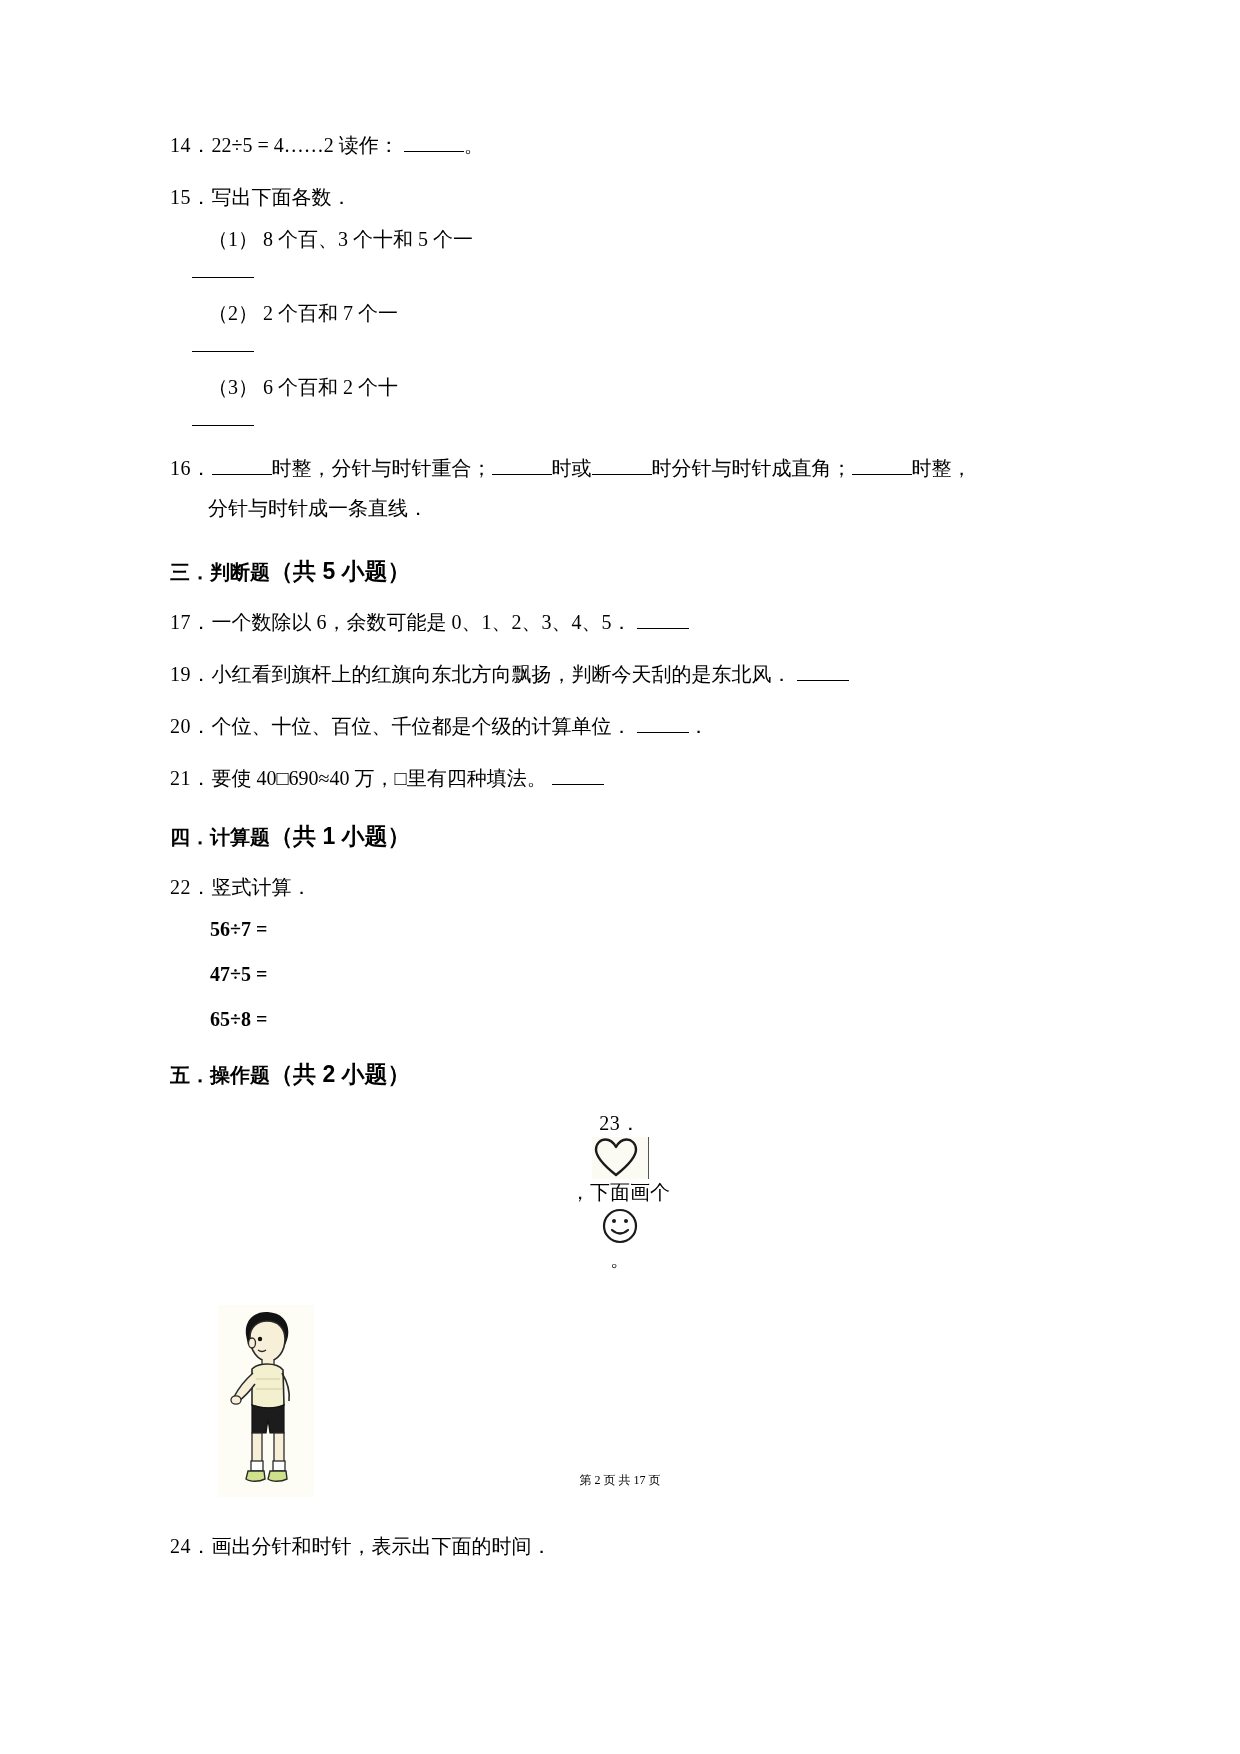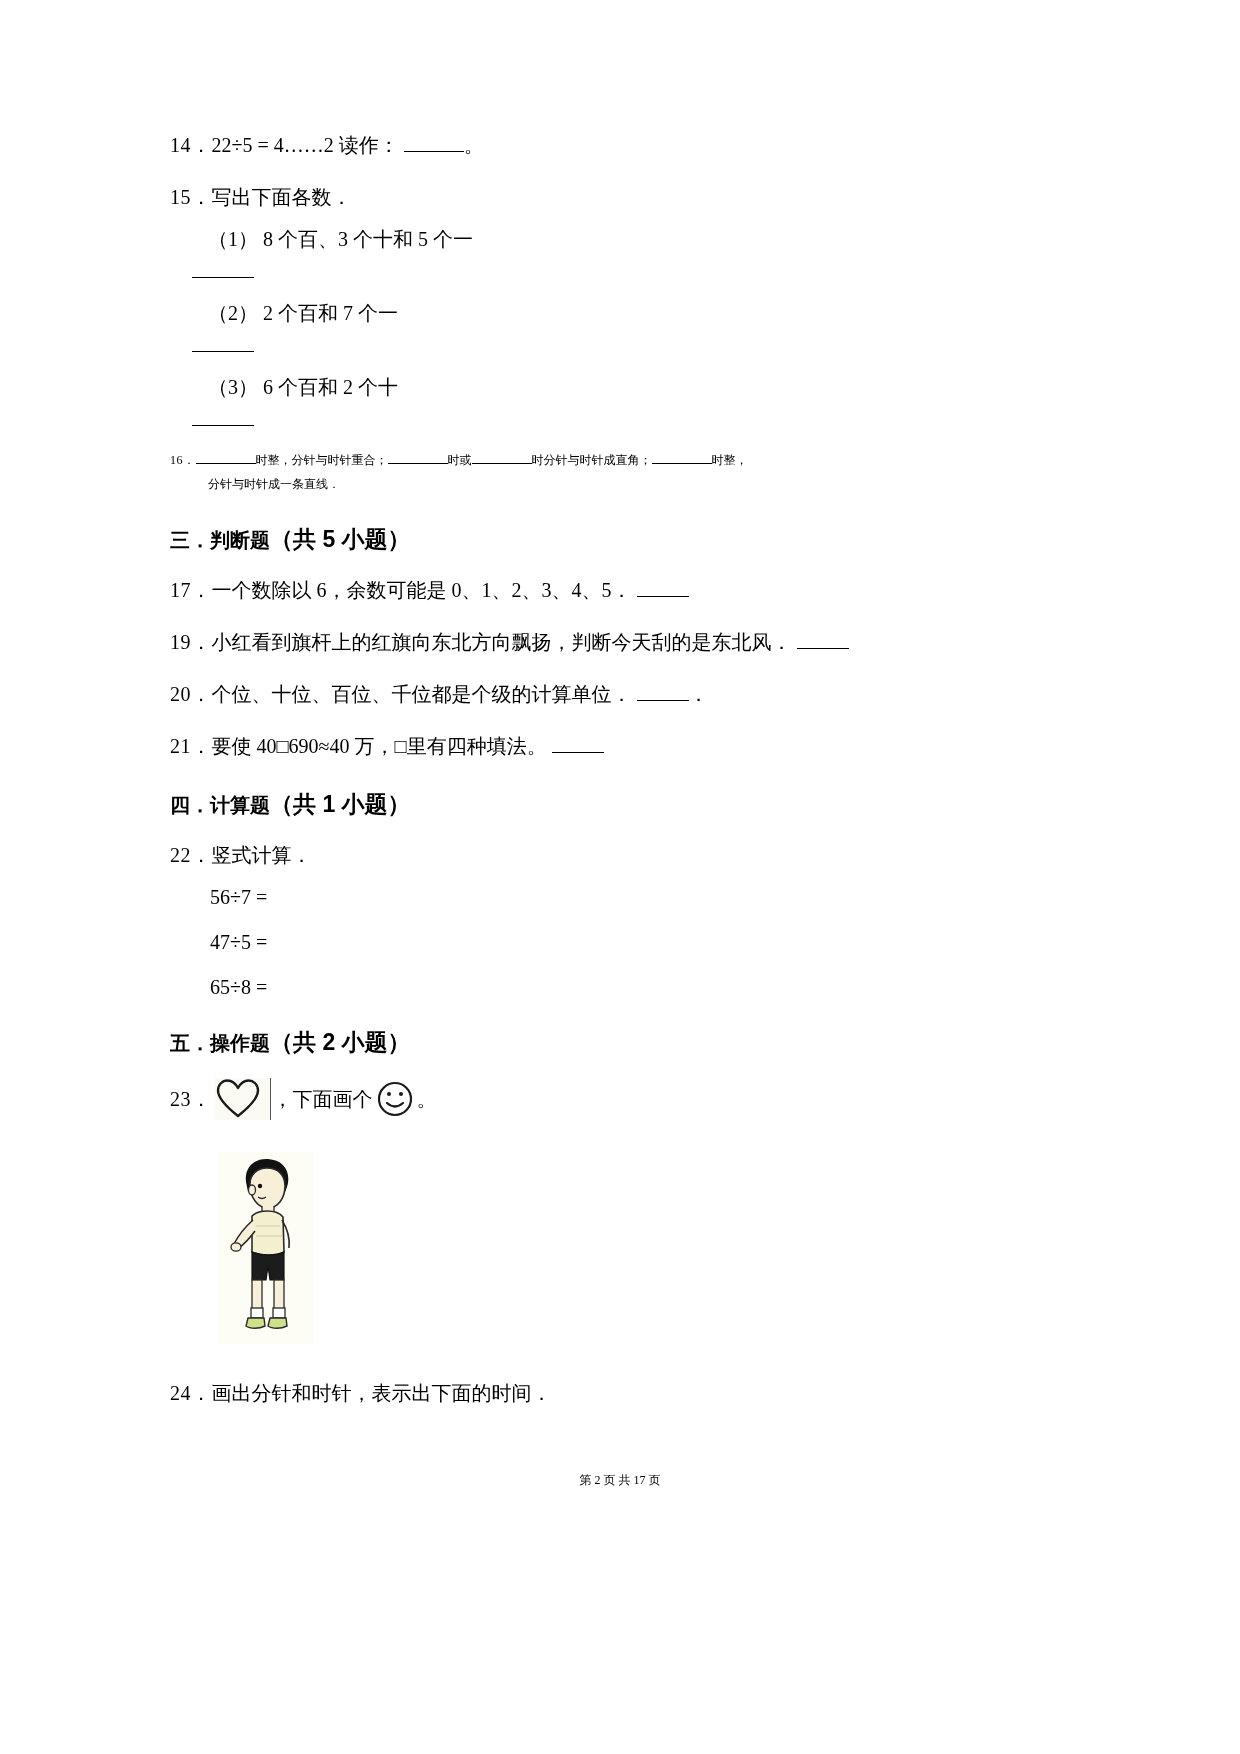--- a/index.html
+++ b/index.html
@@ -65,40 +65,42 @@
     padding-left: 38px;
   }
   .ansline {
     margin: 0 0 18px 0;
     padding-left: 22px;
   }
   .ansline .blank { width: 62px; }
 
   
   .q16 {
-    font-size: 12px;
+    font-size: 20px;
     line-height: 2.0;
     margin: 0 0 10px 0;
   }
   .q16 .line2 { padding-left: 38px; display: block; }
 
   
   .calc {
     font-size: 20px;
     padding-left: 40px;
     margin: 0 0 22px 0;
+    font-weight: bold;
   }
 
   
   .q23line {
     font-size: 20px;
     margin: 0 0 8px 0;
     display: flex;
     align-items: center;
     white-space: nowrap;
+    flex-direction: column;
   }
   .inline-fig {
     display: inline-block;
     vertical-align: middle;
     margin: 0 2px;
     position: relative;
   }
   .fig-heart {
     width: 52px; height: 42px;
     border-right: 1.4px solid #555;

